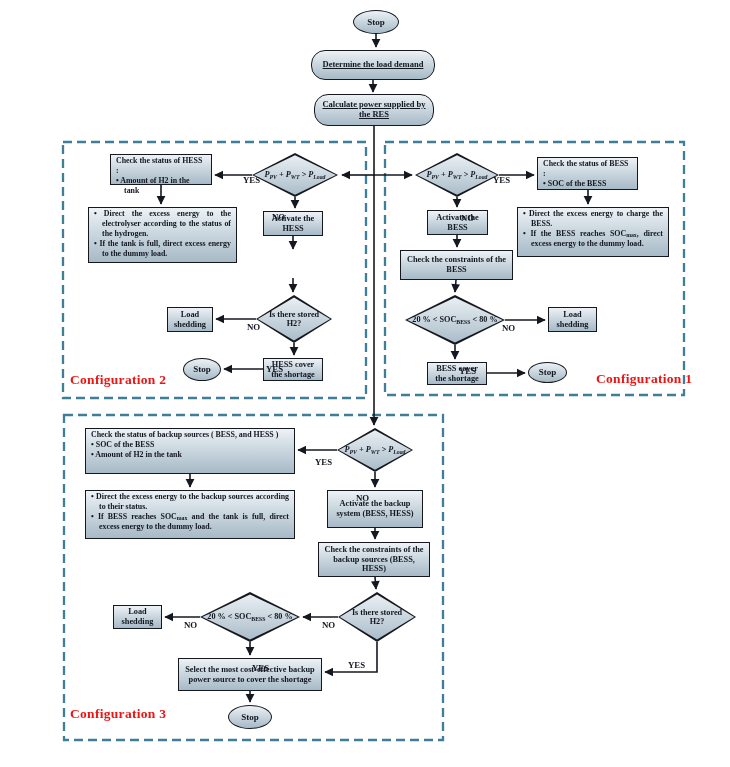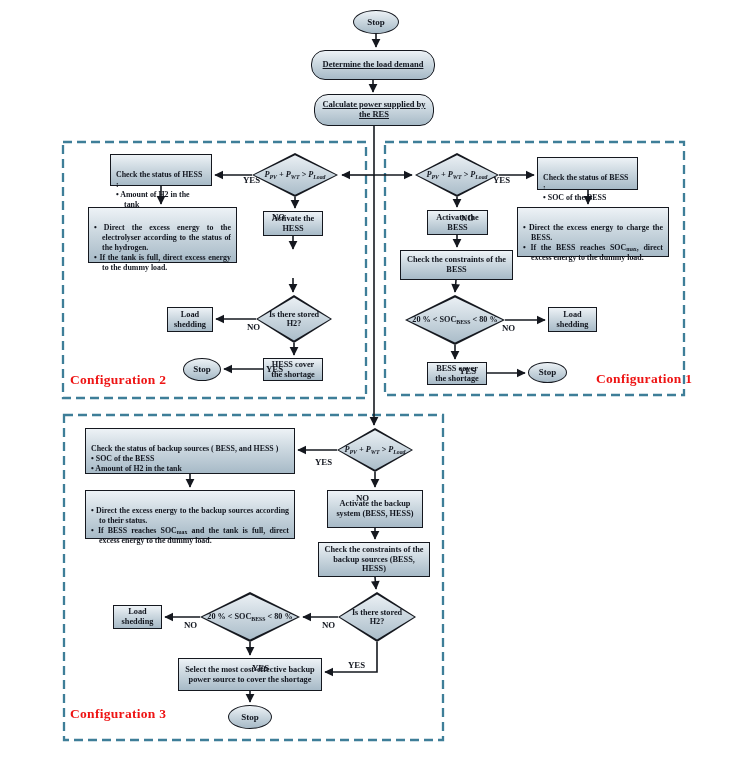--- a/index.html
+++ b/index.html
@@ -5,21 +5,21 @@
   html,body{margin:0;padding:0;background:#ffffff;}
   .stage{position:relative;width:730px;height:767px;background:#fff;
          font-family:"Liberation Serif",serif;color:#12161f;overflow:hidden;}
   .lines{position:absolute;left:0;top:0;width:730px;height:767px;pointer-events:none;}
   .node{position:absolute;box-sizing:border-box;border:1.6px solid #15181f;
         background:linear-gradient(180deg,#edf2f6 0%,#ccd8e0 45%,#a7bac7 100%);
         font-weight:bold;display:flex;align-items:center;justify-content:center;
         text-align:center;font-size:8.3px;line-height:1.15;padding:1px 3px;}
   .oval{border-radius:50%;font-size:9px;}
   .rounded{border-radius:14px;font-size:8.5px;text-decoration:underline;}
-  .leftbox{display:block;text-align:left;padding:15px 5px;font-size:7.9px;line-height:1.25;}
+  .leftbox{display:block;text-align:left;padding:1px 5px;font-size:7.9px;line-height:1.25;}
   .justify{text-align:justify;}
   .bullet{padding-left:8px;text-indent:-8px;}
   .bullet::before{content:"• ";}
   .diamond{position:absolute;display:flex;align-items:center;justify-content:center;
            text-align:center;clip-path:polygon(50% 0,100% 50%,50% 100%,0 50%);
            background:#15181f;font-weight:bold;font-size:8.2px;line-height:1.1;}
   .dfill{position:absolute;inset:0;clip-path:polygon(50% 5%,97.6% 50%,50% 95%,2.4% 50%);
          background:linear-gradient(180deg,#edf2f6,#a7bac7);}
   .dtext{position:relative;padding:0 6px;}
   .formula{font-style:italic;}

